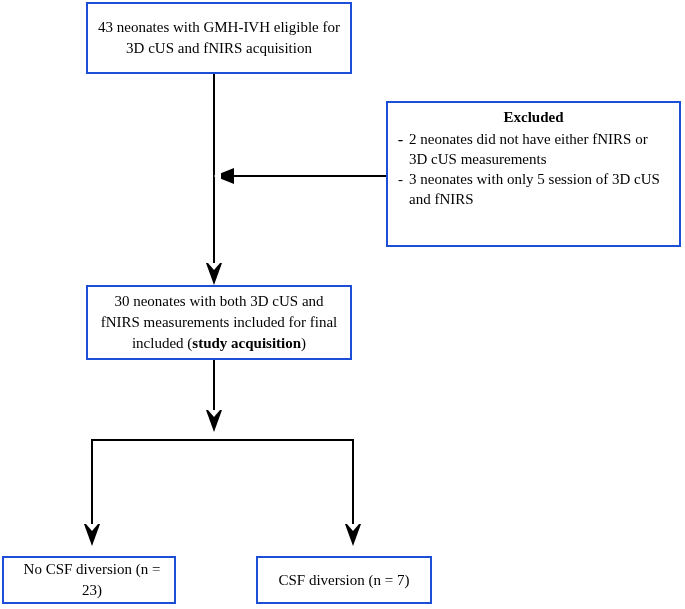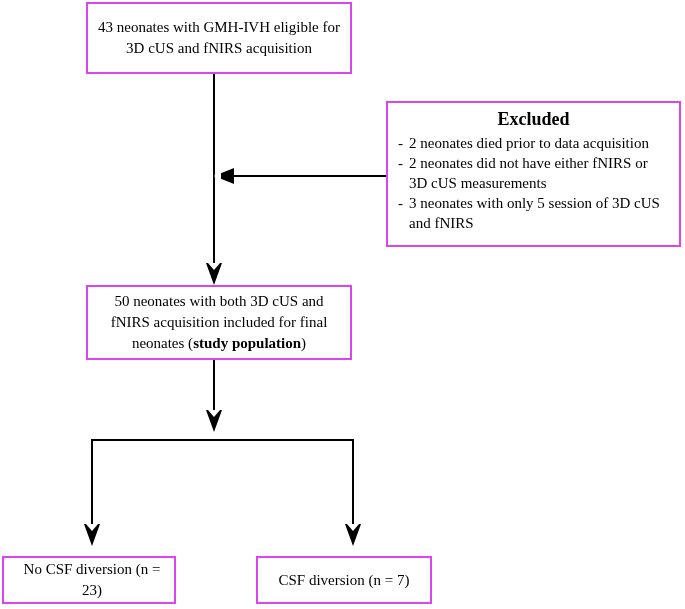--- a/index.html
+++ b/index.html
@@ -15,21 +15,21 @@
   #flowchart {
     position: relative;
     width: 685px;
     height: 609px;
     background: #ffffff;
     overflow: hidden;
   }
   .node {
     position: absolute;
     box-sizing: border-box;
-    border: 2px solid #d946ef;
+    border: 2px solid #1d4ed8;
     background: #ffffff;
     display: flex;
     align-items: center;
     justify-content: center;
     text-align: center;
     line-height: 1.38;
     font-size: 15px;
     padding: 2px 6px;
   }
   .node .txt { display: block; width: 100%; }
@@ -42,21 +42,21 @@
   #node-included  { left: 86px;  top: 285px; width: 266px; height: 75px; }
   #node-no-csf    { left: 2px;   top: 556px; width: 174px; height: 48px;
                     padding-left: 12px; }
   #node-csf       { left: 256px; top: 556px; width: 176px; height: 48px; }
 
   #node-excluded .ex-title {
     display: block;
     width: 100%;
     text-align: center;
     font-weight: bold;
-    font-size: 18px;
+    font-size: 15px;
     margin-bottom: 2px;
   }
   #node-excluded ul {
     list-style: none;
     margin: 0;
     padding: 0;
   }
   #node-excluded li {
     position: relative;
     padding-left: 11px;
@@ -127,39 +127,38 @@
       <span>3D cUS and fNIRS acquisition</span>
     </span>
   </div>
 
   <div class="node" id="node-excluded">
     <span class="txt">
       <span class="ex-title">Excluded</span>
       <ul>
         <li>
           <span class="dash">-</span>
-          <span>2 neonates died prior to data acquisition</span>
         </li>
         <li>
           <span class="dash">-</span>
           <span>2 neonates did not have either fNIRS or 3D cUS measurements</span>
         </li>
         <li>
           <span class="dash">-</span>
           <span>3 neonates with only 5 session of 3D cUS and fNIRS</span>
         </li>
       </ul>
     </span>
   </div>
 
   <div class="node" id="node-included">
     <span class="txt">
-      <span>50 neonates with both 3D cUS and</span><br>
-      <span>fNIRS acquisition included for final</span><br>
-      <span>neonates (</span><b>study population</b><span>)</span>
+      <span>30 neonates with both 3D cUS and</span><br>
+      <span>fNIRS measurements included for final</span><br>
+      <span>included (</span><b>study acquisition</b><span>)</span>
     </span>
   </div>
 
   <div class="node" id="node-no-csf">
     <span class="txt">No CSF diversion (n = 23)</span>
   </div>
 
   <div class="node" id="node-csf">
     <span class="txt">CSF diversion (n = 7)</span>
   </div>

